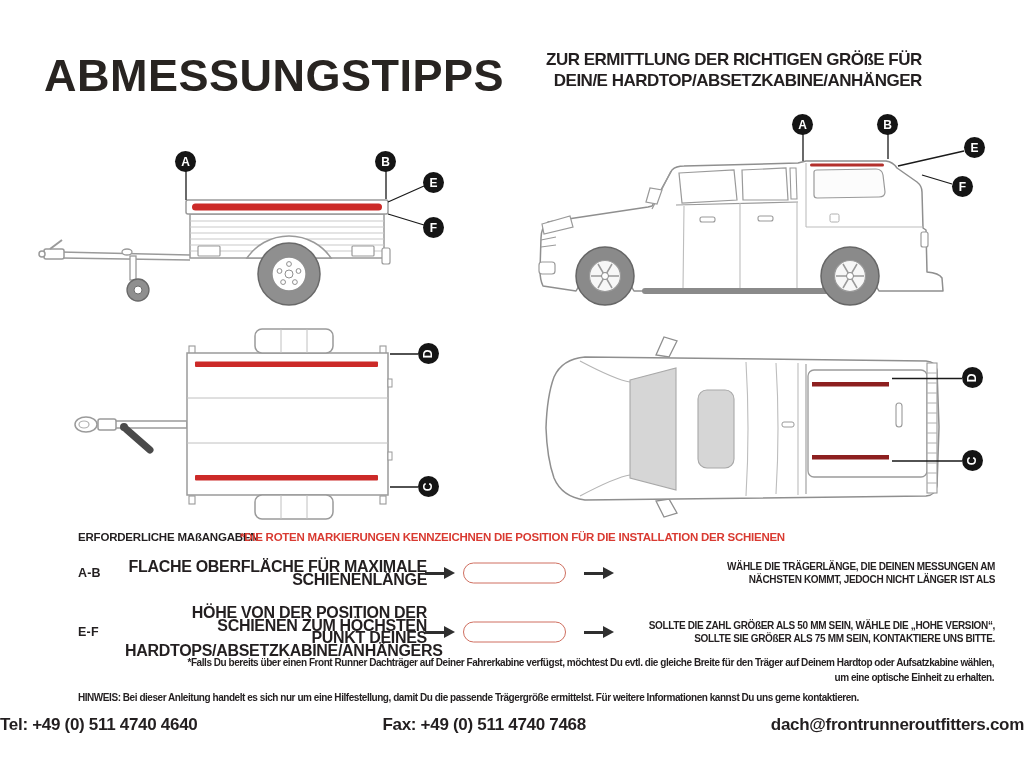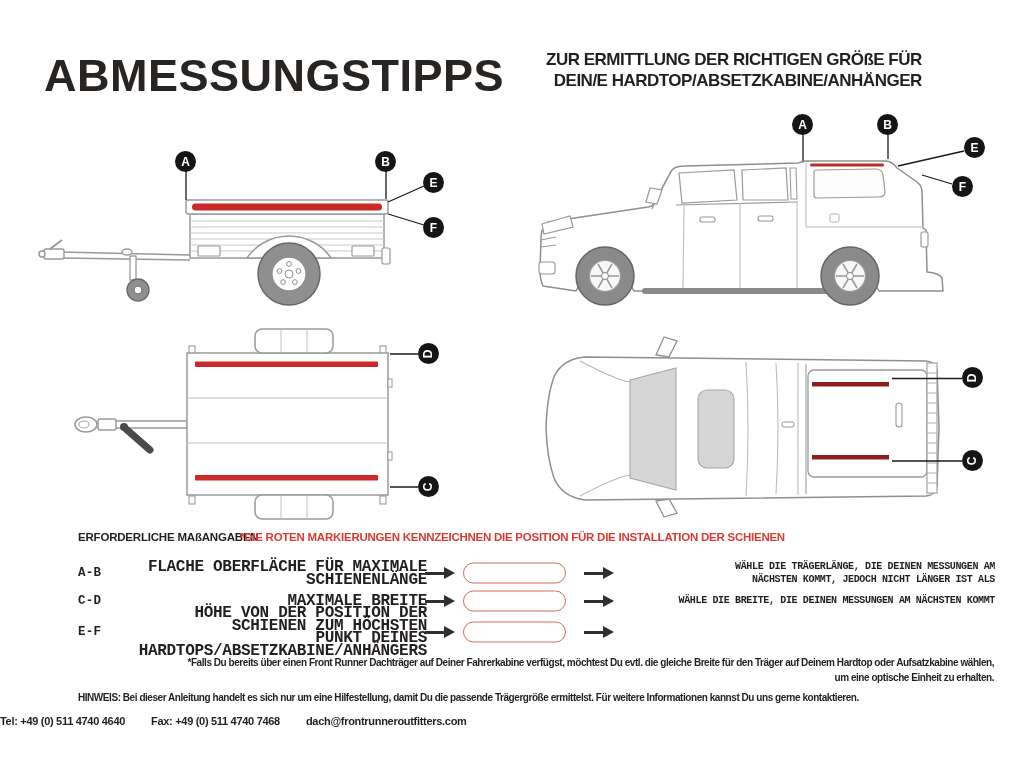--- a/index.html
+++ b/index.html
@@ -17,37 +17,37 @@
   .fig svg{display:block;}
   .badge{position:absolute;width:21px;height:21px;border-radius:50%;background:#151515;color:#ffffff;
          display:flex;align-items:center;justify-content:center;
          font-size:12px;font-weight:bold;z-index:5;}
   .badge .rot{display:block;transform:rotate(-90deg);}
 
   
   .sec-head{left:78px;top:531px;font-size:11.5px;font-weight:bold;letter-spacing:-.2px;}
   .sec-note{left:240px;top:531px;font-size:11.5px;font-weight:bold;letter-spacing:-.25px;color:#d93a31;}
   .req-row{position:absolute;left:78px;width:912px;}
-  .req-row > div{position:absolute;top:50%;transform:translateY(-50%);font-family:Liberation Mono, monospace;}
+  .req-row > div{position:absolute;top:50%;transform:translateY(-50%);}
   .req-key{left:0;font-size:12.5px;font-weight:bold;letter-spacing:.2px;}
   .req-label{left:47px;width:302px;font-size:16px;font-weight:bold;letter-spacing:-.3px;line-height:12.5px;}
   .req-pill{left:385px;width:103px;height:21px;border:1.6px solid #cf6f60;border-radius:12px;background:#fff;box-sizing:border-box;}
   .req-result{left:549px;width:368px;font-size:10px;font-weight:bold;letter-spacing:-.35px;line-height:12.5px;}
   .req-arrow{width:30px;height:12px;}
   .req-arrow::before{content:'';position:absolute;left:0;top:4.5px;width:19px;height:3.2px;background:#2f2f2f;}
   .req-arrow::after{content:'';position:absolute;right:0;top:0;width:0;height:0;
                     border-left:11px solid #2f2f2f;border-top:6px solid transparent;border-bottom:6px solid transparent;}
   .arrow-1{left:347px;} .arrow-2{left:506px;}
 
   
   .footnote{left:78px;top:655px;width:906px;font-size:10px;font-weight:bold;letter-spacing:-.45px;
             line-height:15px;padding-left:10px;text-indent:-10px;}
   .hinweis{left:78px;top:692px;font-size:10px;font-weight:bold;letter-spacing:-.45px;white-space:nowrap;}
-  .contact{left:0;right:0;top:715px;display:flex;justify-content:flex-start;gap:26px;
-           font-size:11px;font-weight:bold;letter-spacing:-.3px;}
+  .contact{left:0;right:0;top:715px;display:flex;justify-content:space-between;gap:26px;
+           font-size:17px;font-weight:bold;letter-spacing:-.3px;}
 </style>
 </head>
 <body>
 
 <div id="page">
 
   <div class="abs title">ABMESSUNGSTIPPS</div>
   <div class="abs subtitle pre">ZUR ERMITTLUNG DER RICHTIGEN GRÖßE FÜR
 DEIN/E HARDTOP/ABSETZKABINE/ANHÄNGER</div>
 
@@ -235,36 +235,30 @@
   <div class="req-row" style="top:554px;height:38px;">
     <div class="req-key">A-B</div>
     <div class="req-label pre">FLACHE OBERFLÄCHE FÜR MAXIMALE SCHIENENLÄNGE</div>
     <div class="req-arrow arrow-1"></div>
     <div class="req-pill"></div>
     <div class="req-arrow arrow-2"></div>
     <div class="req-result pre">WÄHLE DIE TRÄGERLÄNGE, DIE DEINEN MESSUNGEN AM
 NÄCHSTEN KOMMT, JEDOCH NICHT LÄNGER IST ALS</div>
   </div>
 
-  <div class="req-row" style="top:586px;height:30px;">
-    <div class="req-key">C-D</div>
-    <div class="req-label pre">MAXIMALE BREITE</div>
-    <div class="req-arrow arrow-1"></div>
-    <div class="req-pill"></div>
-    <div class="req-arrow arrow-2"></div>
-    <div class="req-result pre">WÄHLE DIE BREITE, DIE DEINEN MESSUNGEN AM NÄCHSTEN KOMMT</div>
-  </div>
 
   <div class="req-row" style="top:613px;height:38px;">
     <div class="req-key">E-F</div>
     <div class="req-label pre">HÖHE VON DER POSITION DER SCHIENEN ZUM HÖCHSTEN
 PUNKT DEINES HARDTOPS/ABSETZKABINE/ANHÄNGERS</div>
     <div class="req-arrow arrow-1"></div>
     <div class="req-pill"></div>
     <div class="req-arrow arrow-2"></div>
+    <div class="req-result pre">SOLLTE DIE ZAHL GRÖßER ALS 50 MM SEIN, WÄHLE DIE „HOHE VERSION“,
+SOLLTE SIE GRÖßER ALS 75 MM SEIN, KONTAKTIERE UNS BITTE.</div>
   </div>
 
   <div class="abs footnote pre">*Falls Du bereits über einen Front Runner Dachträger auf Deiner Fahrerkabine verfügst, möchtest Du evtl. die gleiche Breite für den Träger auf Deinem Hardtop oder Aufsatzkabine wählen,
 um eine optische Einheit zu erhalten.</div>
   <div class="abs hinweis">HINWEIS: Bei dieser Anleitung handelt es sich nur um eine Hilfestellung, damit Du die passende Trägergröße ermittelst. Für weitere Informationen kannst Du uns gerne kontaktieren.</div>
 
   <div class="abs contact">
     <span>Tel: +49 (0) 511 4740 4640</span>
     <span>Fax: +49 (0) 511 4740 7468</span>
     <span>dach@frontrunneroutfitters.com</span>

